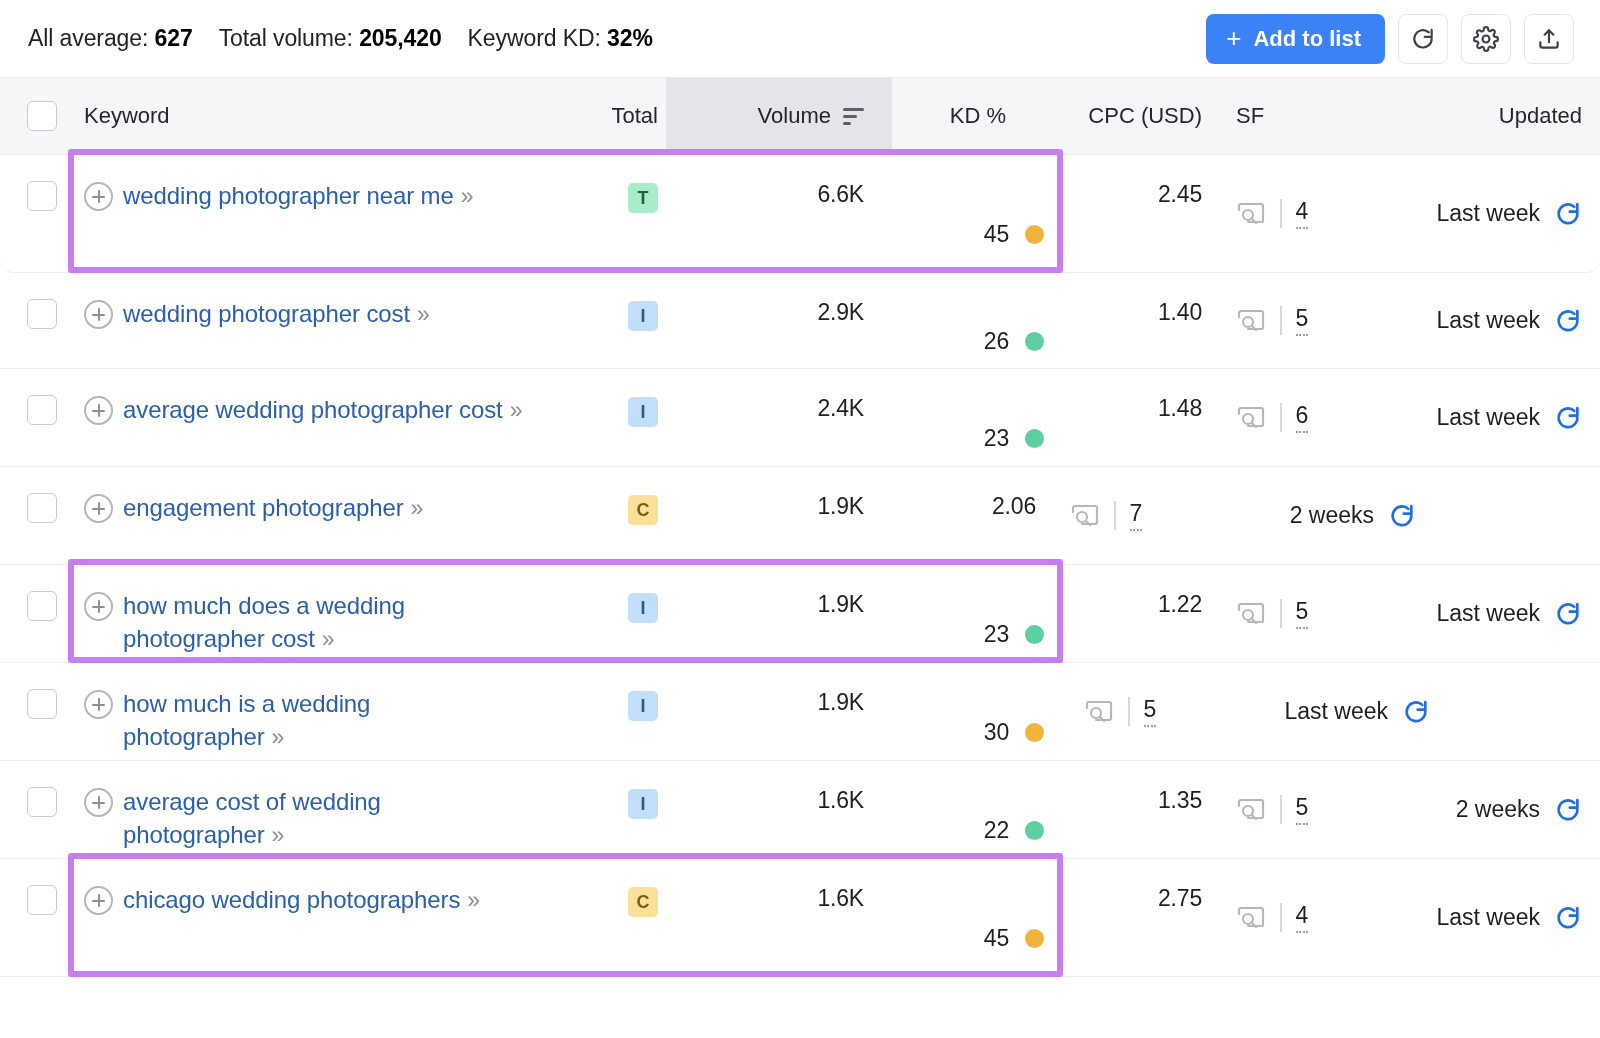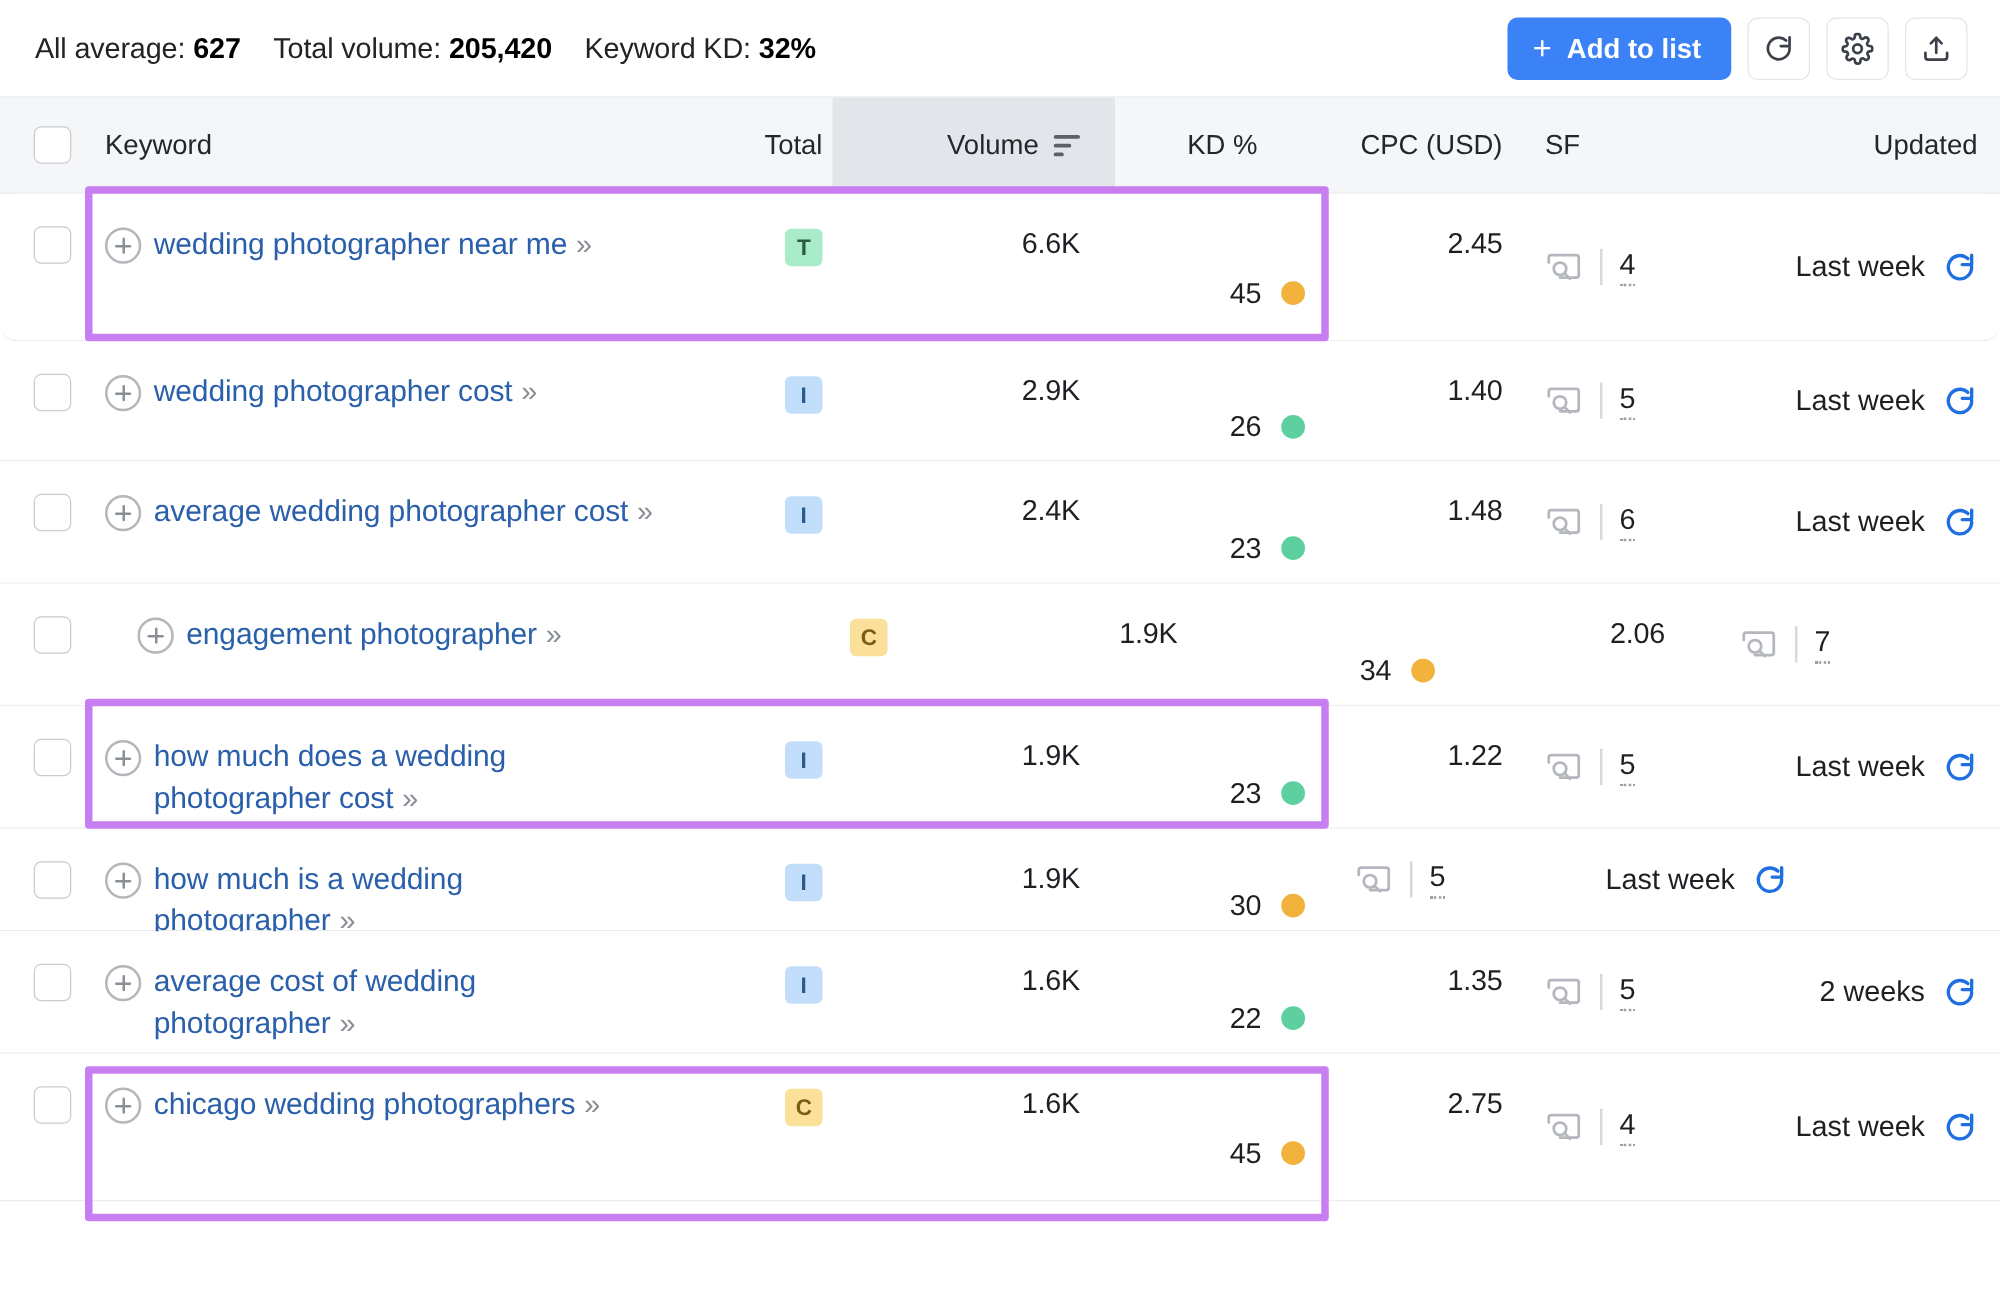--- a/index.html
+++ b/index.html
@@ -441,41 +441,35 @@
           <div class="col col-updated">
             <span class="upd-text">Last week</span>
             <span class="refresh-icon">
               <svg width="28" height="28" viewBox="0 0 24 24" fill="none" stroke="#1f6fe0" stroke-width="2.3" stroke-linecap="round" stroke-linejoin="round">
                 <path d="M20 11.5a8 8 0 1 1-2.6-5.6"></path>
                 <polyline points="20 3.5 20 10 13.5 10"></polyline>
               </svg>
             </span>
           </div>
         </div>
-        <div class="row" style="height: 98px; gap: 26px;">
+        <div class="row" style="height: 98px;">
           <div class="col col-check">
             <div class="cb"></div>
           </div>
           <div class="col col-keyword" style="padding-top:0">
             <div class="kw-cell">
               <div class="plus-icon"></div>
               <div class="kw-text"><span>engagement photographer</span><span class="chev">»</span></div>
             </div>
           </div>
           <div class="col col-intent">
             <span class="badge badge-C">C</span>
           </div>
           <div class="col col-volume">
             <span class="num">1.9K</span>
-          </div>
-          <div class="col col-kd">
-            <span class="kd-wrap">
-              <span class="num">34</span>
-              <span class="kd-dot" style="background: rgb(242, 179, 61);"></span>
-            </span>
           </div>
           <div class="col col-cpc">
             <span class="num">2.06</span>
           </div>
           <div class="col col-sf">
             <span class="sf-cell">
               <span class="serp-icon">
                 <svg width="30" height="26" viewBox="0 0 30 26" fill="none" stroke="#b4b8be" stroke-width="2.2" stroke-linecap="round" stroke-linejoin="round">
                   <path d="M3 9V5a2 2 0 0 1 2-2h20a2 2 0 0 1 2 2v14a2 2 0 0 1-2 2H12"></path>
                   <circle cx="12" cy="14" r="5"></circle>
@@ -537,21 +531,21 @@
           <div class="col col-updated">
             <span class="upd-text">Last week</span>
             <span class="refresh-icon">
               <svg width="28" height="28" viewBox="0 0 24 24" fill="none" stroke="#1f6fe0" stroke-width="2.3" stroke-linecap="round" stroke-linejoin="round">
                 <path d="M20 11.5a8 8 0 1 1-2.6-5.6"></path>
                 <polyline points="20 3.5 20 10 13.5 10"></polyline>
               </svg>
             </span>
           </div>
         </div>
-        <div class="row" style="height: 82px;">
+        <div class="row" style="height: 98px;">
           <div class="col col-check">
             <div class="cb"></div>
           </div>
           <div class="col col-keyword" style="padding-top:0">
             <div class="kw-cell">
               <div class="plus-icon"></div>
               <div class="kw-text"><span>how much is a wedding photographer</span><span class="chev">»</span></div>
             </div>
           </div>
           <div class="col col-intent">

